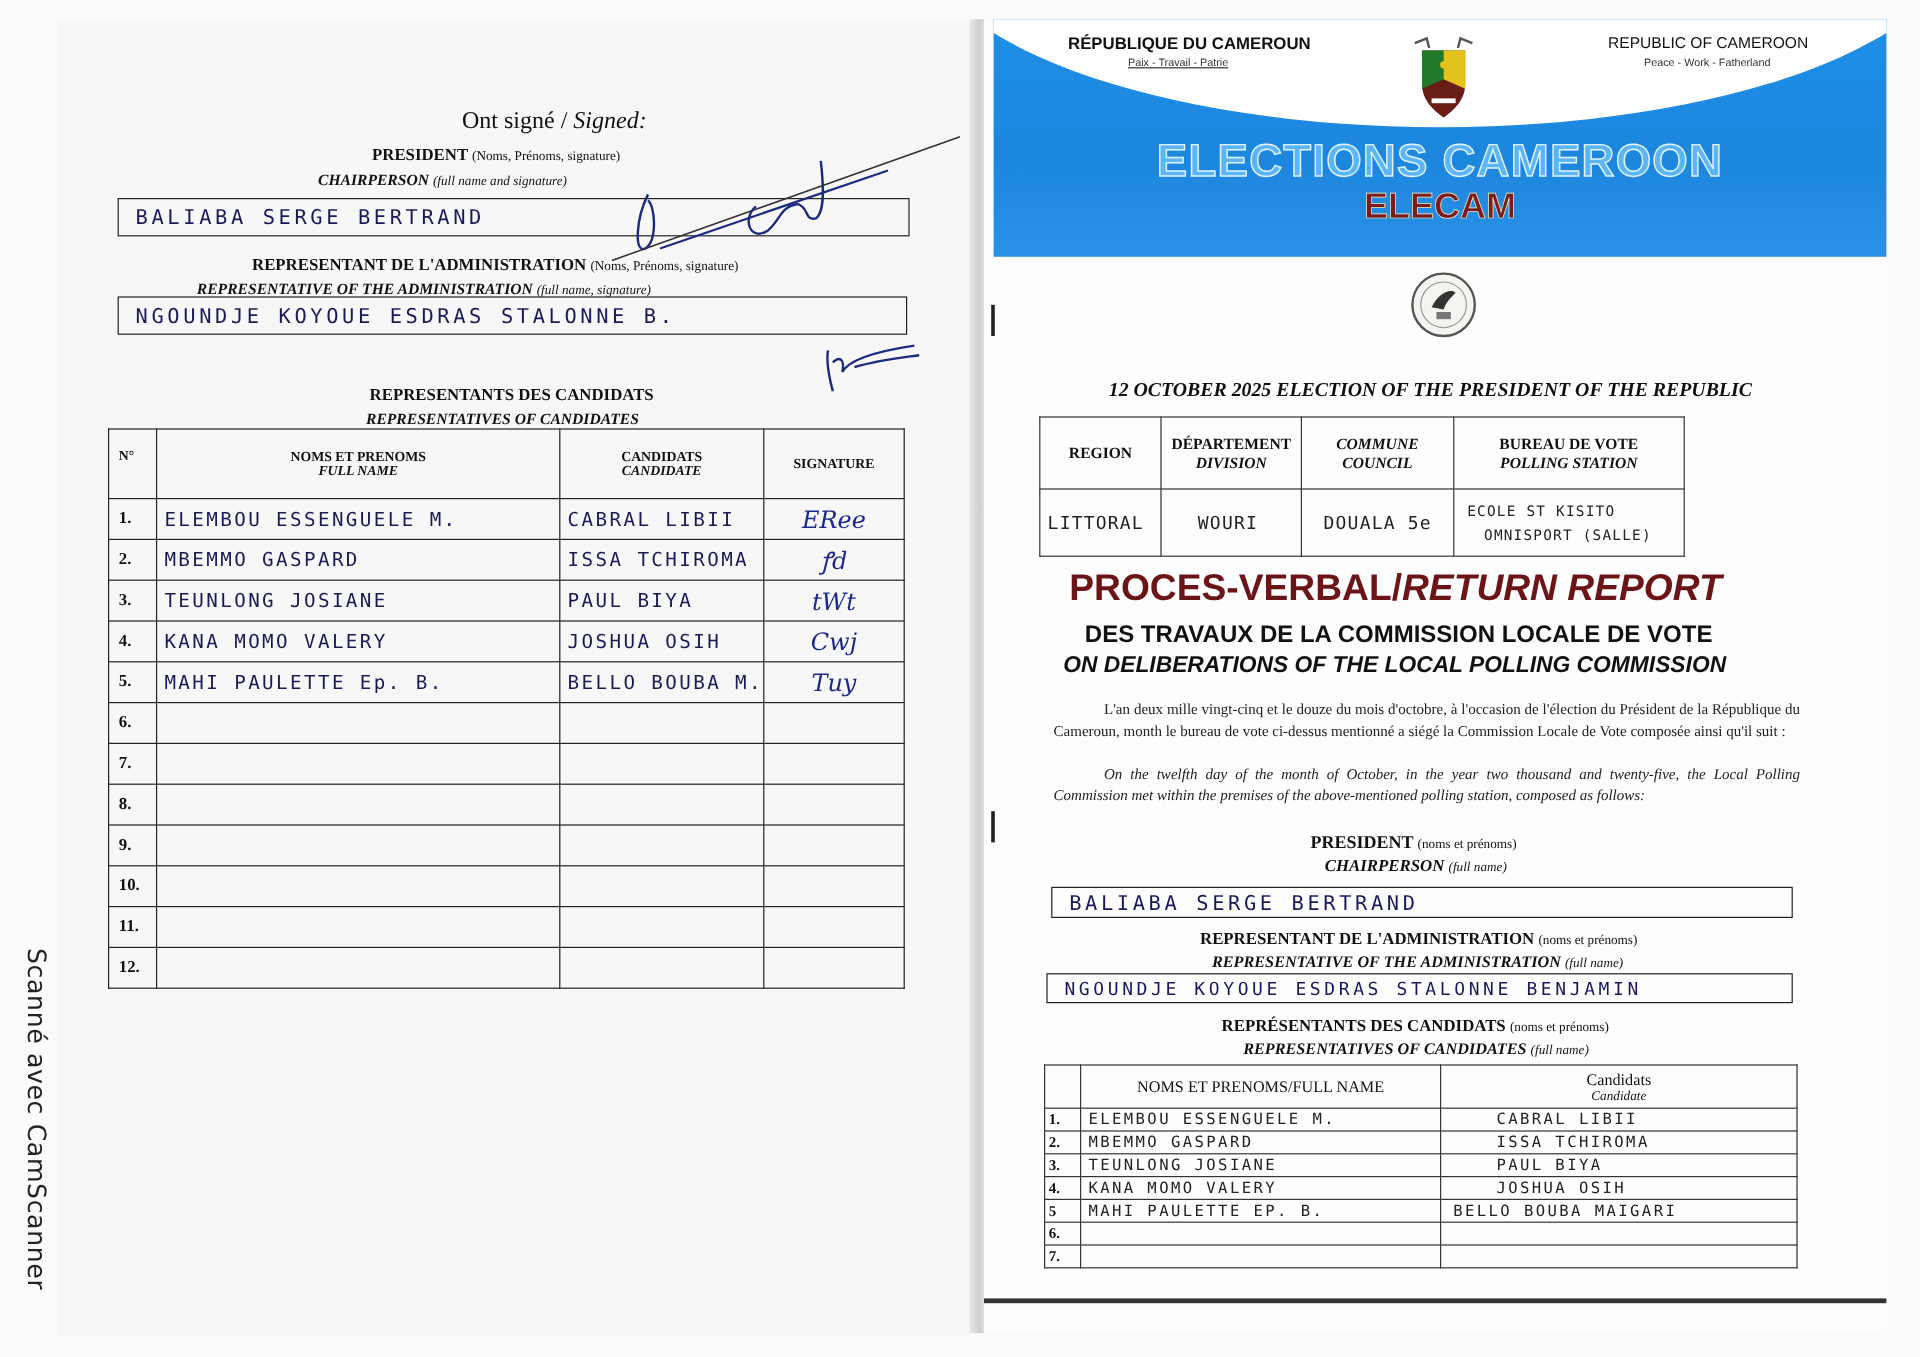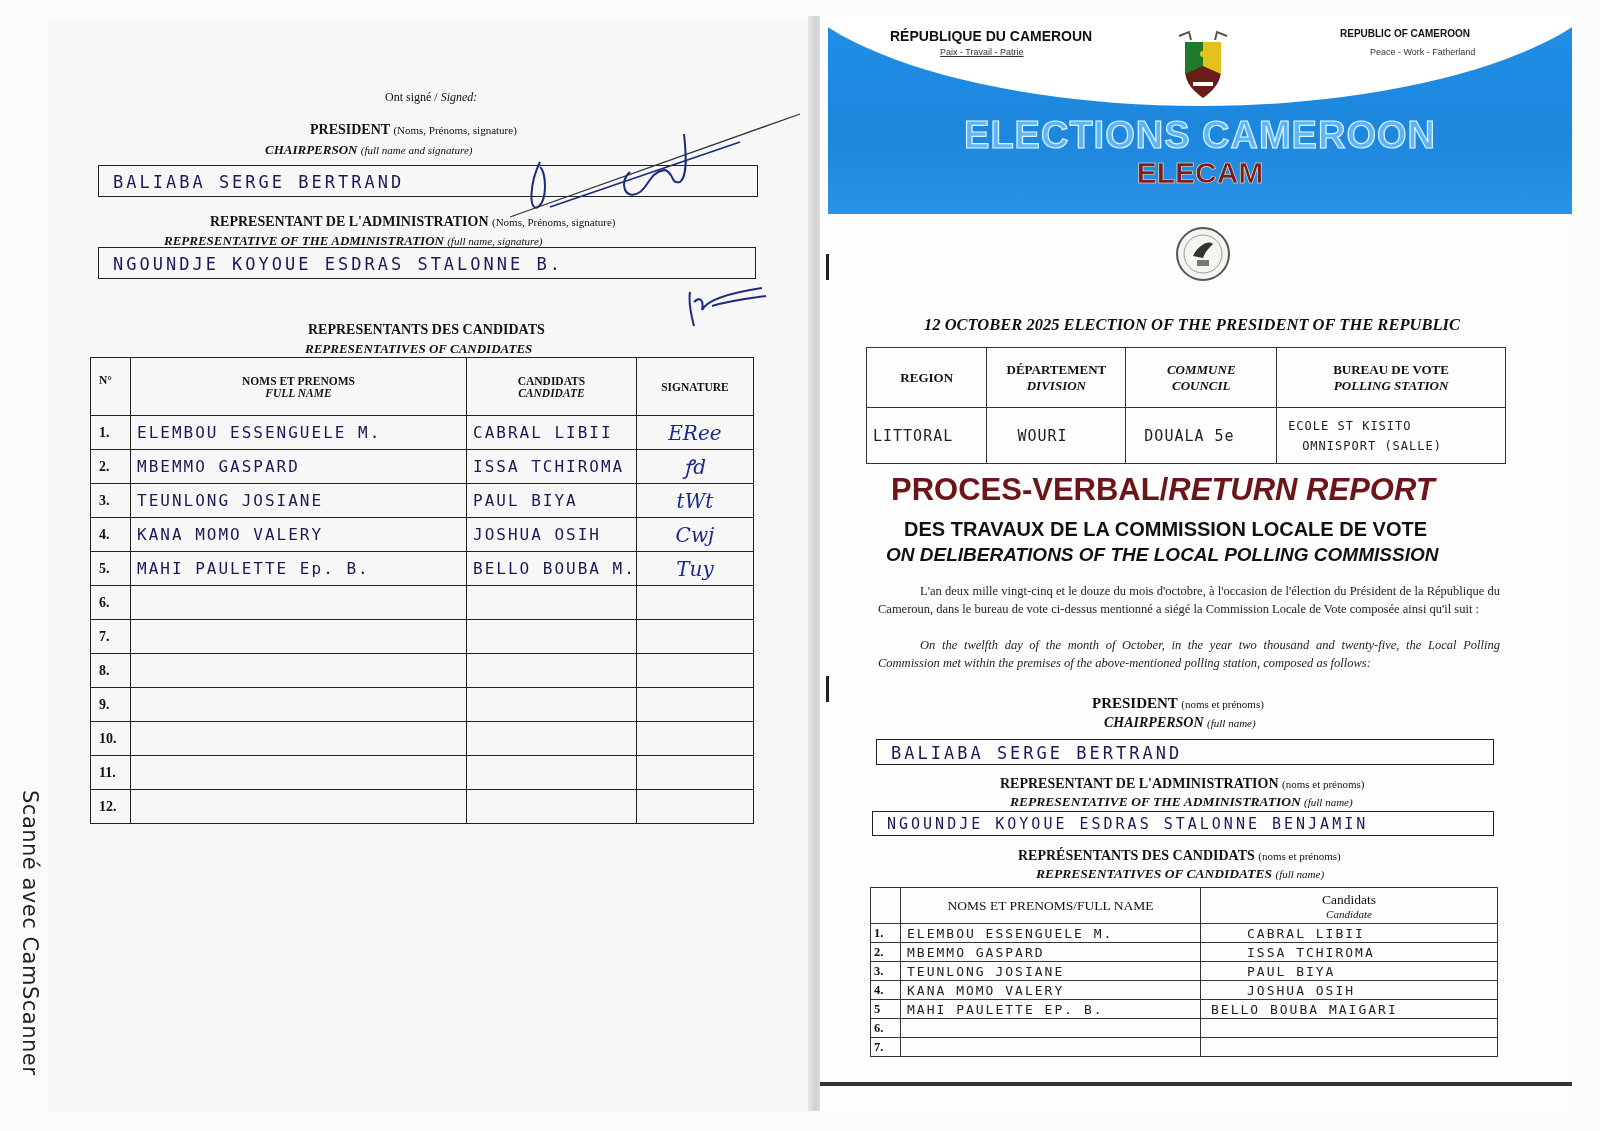--- a/index.html
+++ b/index.html
@@ -7,21 +7,21 @@
   body { position: relative; font-family: "Liberation Serif", serif; color: #111; }
 
   .scan-caption {
     position: absolute; left: 18px; top: 790px;
     writing-mode: vertical-rl; font-family: "DejaVu Sans", sans-serif;
     font-size: 21px; color: #222; letter-spacing: 0.5px;
   }
 
   
   .left-page { position: absolute; left: 48px; top: 18px; width: 760px; height: 1095px; background: #f7f7f7; }
-  .lp-signed { position: absolute; left: 385px; top: 90px; font-size: 12px; }
+  .lp-signed { position: absolute; left: 385px; top: 90px; font-size: 20px; }
   .lp-signed i { font-style: italic; }
   .center-heading { position: absolute; }
   .bold { font-weight: bold; }
   .ital { font-style: italic; font-weight: bold; }
   .small { font-size: 11px; font-weight: normal; }
   .small-i { font-size: 11px; font-weight: normal; font-style: italic; }
 
   .lp-pres-h { left: 310px; top: 122px; font-size: 14px; }
   .lp-pres-h2 { left: 265px; top: 142px; font-size: 13px; }
   .name-box {
@@ -59,40 +59,40 @@
     position: absolute; left: 8px; top: 0; width: 744px; height: 198px;
     background: linear-gradient(180deg, #1f8fe6 0%, #1d86dd 60%, #2a93e8 100%);
     overflow: hidden;
   }
   .banner-arc {
     position: absolute; left: -60px; top: -230px; width: 864px; height: 320px;
     background: #ffffff; border-radius: 0 0 50% 50%;
   }
   .rep-fr { position: absolute; left: 62px; top: 12px; font-family: "Liberation Sans", sans-serif; font-weight: bold; font-size: 14px; color: #111; }
   .rep-fr-m { position: absolute; left: 112px; top: 31px; font-family: "Liberation Sans", sans-serif; font-size: 9px; color: #333; text-decoration: underline; }
-  .rep-en { position: absolute; left: 512px; top: 12px; font-family: "Liberation Sans", sans-serif; font-weight: bold; font-size: 10px; color: #111; }
+  .rep-en { position: absolute; left: 512px; top: 12px; font-family: "Liberation Sans", sans-serif; font-weight: normal; font-size: 13px; color: #111; }
   .rep-en-m { position: absolute; left: 542px; top: 31px; font-family: "Liberation Sans", sans-serif; font-size: 9px; color: #333; }
   .coat { position: absolute; left: 345px; top: 14px; width: 60px; height: 72px; }
   .elec-title {
     position: absolute; left: 0; width: 744px; top: 98px; text-align: center;
     font-family: "Liberation Sans", sans-serif; font-weight: bold; font-size: 38px;
     color: #5cb6f6; letter-spacing: 1px;
     -webkit-text-stroke: 1.2px #dff2ff;
   }
   .elecam {
     position: absolute; left: 0; width: 744px; top: 140px; text-align: center;
     font-family: "Liberation Sans", sans-serif; font-weight: bold; font-size: 30px;
     color: #7a1c22; -webkit-text-stroke: 0.6px #eeb; 
   }
   .seal { position: absolute; left: 355px; top: 210px; width: 56px; height: 56px; }
 
   .rp-title1 { position: absolute; left: 92px; top: 277px; font-size: 17px; font-weight: bold; }
   .rp-title2 { position: absolute; left: 104px; top: 299px; font-size: 16.5px; font-weight: bold; font-style: italic; }
 
-  .loc-table { position: absolute; left: 46px; top: 331px; width: 640px; }
+  .loc-table { position: absolute; left: 46px; top: 331px; width: 538px; }
   .loc-table th, .loc-table td { border: 1.5px solid #333; }
   .loc-table th { height: 60px; font-size: 13px; font-weight: bold; text-align: center; }
   .loc-table th i { display: block; font-style: italic; }
   .loc-table td { height: 56px; font-family: "DejaVu Sans Mono", monospace; font-size: 15px; color: #222; padding-left: 6px; letter-spacing: 1px; }
   .loc-table td.st { font-size: 12px; line-height: 20px; padding-left: 11px; }
 
   .pv-title { position: absolute; left: 71px; top: 456px; font-family: "Liberation Sans", sans-serif; font-weight: bold; font-size: 31px; color: #6b1519; }
   .pv-title i { font-style: italic; color: #6b1519; }
   .pv-sub1 { position: absolute; left: 84px; top: 502px; font-family: "Liberation Sans", sans-serif; font-weight: bold; font-size: 20px; }
   .pv-sub2 { position: absolute; left: 66px; top: 528px; font-family: "Liberation Sans", sans-serif; font-weight: bold; font-style: italic; font-size: 19px; }
@@ -313,21 +313,21 @@
     </tr>
   </tbody>
     </table>
 
   <div class="pv-title">
     <span>PROCES-VERBAL/</span><i>RETURN REPORT</i>
   </div>
   <div class="pv-sub1">DES TRAVAUX DE LA COMMISSION LOCALE DE VOTE</div>
   <div class="pv-sub2">ON DELIBERATIONS OF THE LOCAL POLLING COMMISSION</div>
 
-  <div class="para para-fr">L'an deux mille vingt-cinq et le douze du mois d'octobre, à l'occasion de l'élection du Président de la République du Cameroun, dans le bureau de vote ci-dessus mentionné a siégé la Commission Locale de Vote composée ainsi qu'il suit :</div>
+  <div class="para para-fr">L'an deux mille vingt-cinq et le douze du mois d'octobre, à l'occasion de l'élection du Président de la République du Cameroun, month le bureau de vote ci-dessus mentionné a siégé la Commission Locale de Vote composée ainsi qu'il suit :</div>
   <div class="para para-en">On the twelfth day of the month of October, in the year two thousand and twenty-five, the Local Polling Commission met within the premises of the above-mentioned polling station, composed as follows:</div>
 
   <div class="center-heading rp-pres-h bold">
     <span>PRESIDENT</span>
     <span class="small">(noms et prénoms)</span>
   </div>
   <div class="center-heading rp-pres-h2 ital">
     <span>CHAIRPERSON</span>
     <span class="small-i">(full name)</span>
   </div>

